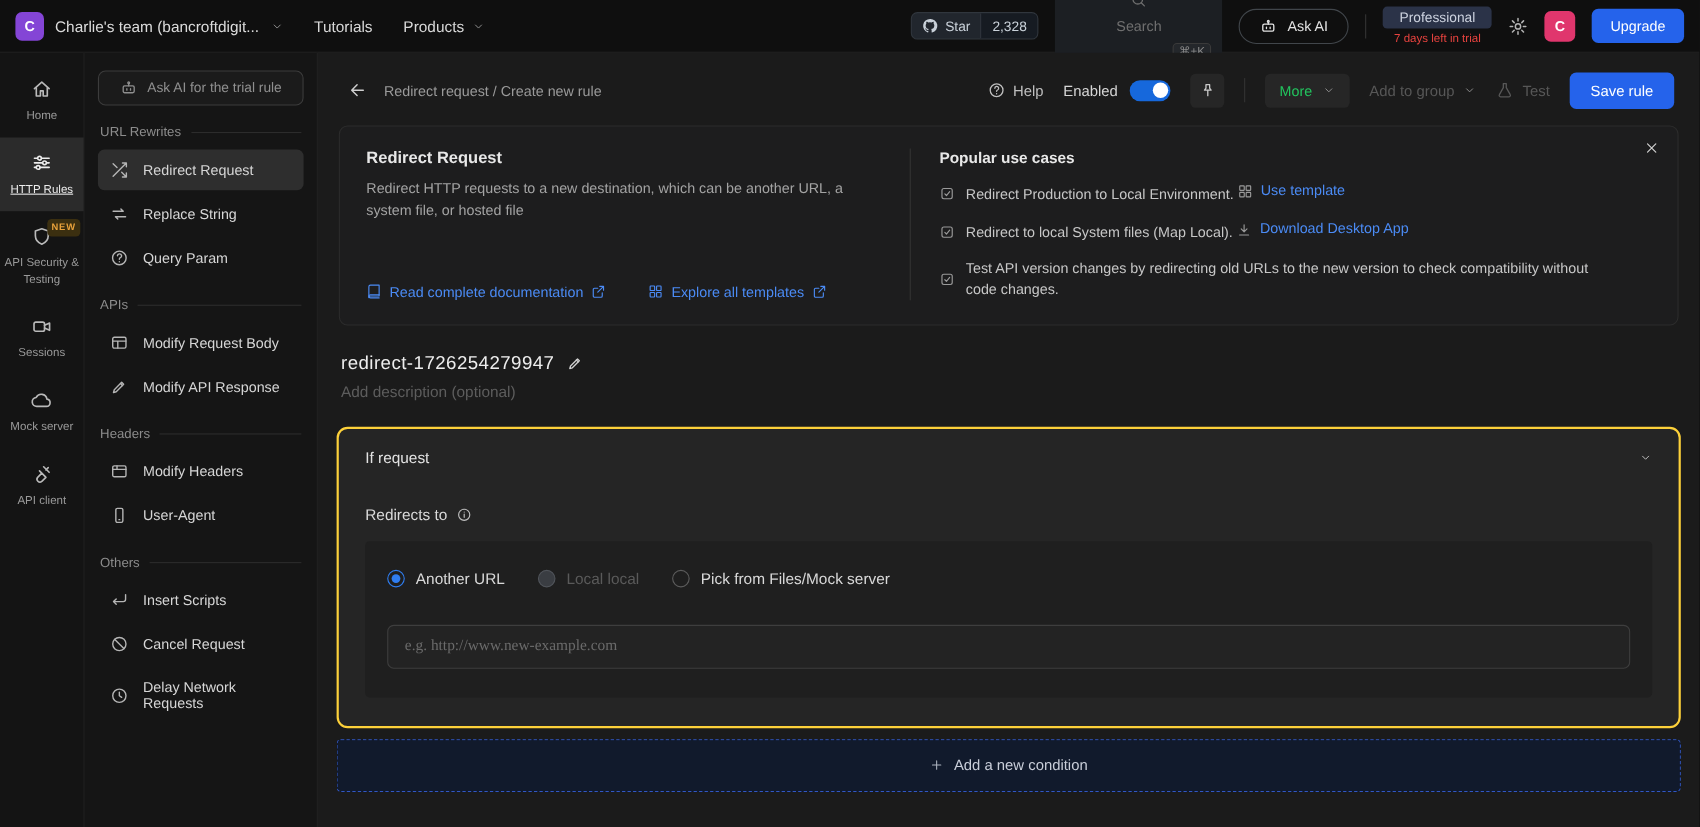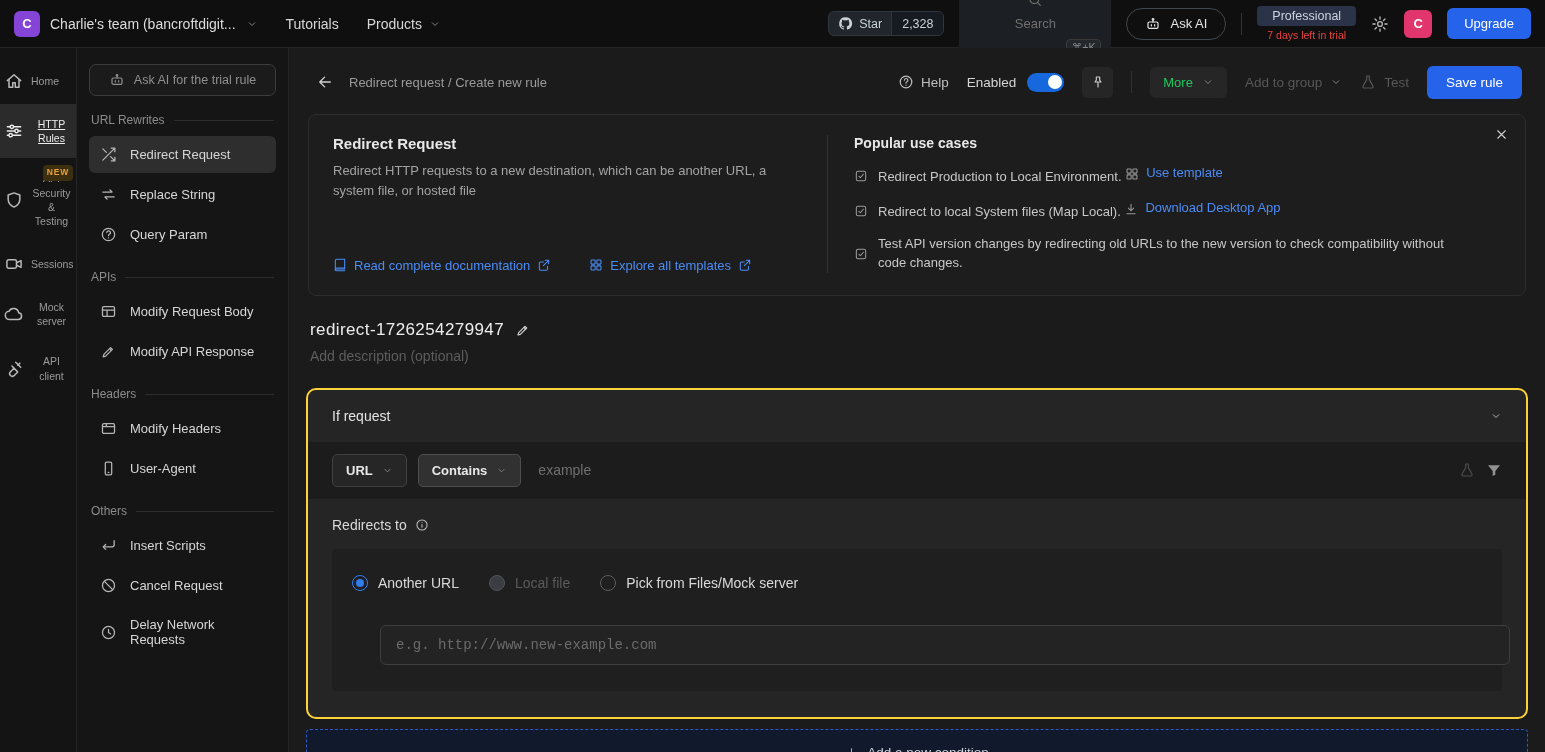--- a/index.html
+++ b/index.html
@@ -38,21 +38,21 @@
   .user-avatar{width:28px;height:28px;border-radius:6px;background:#e0366d;color:#fff;
     font-size:13px;font-weight:700;display:flex;align-items:center;justify-content:center;cursor:pointer;}
   .upgrade{background:#2563eb;color:#fff;font-size:13px;padding:8px 17px;border-radius:6px;border:none;cursor:pointer;}
 
   
   .body{display:flex;height:704px;}
 
   
   .rail{width:77px;background:#141414;border-right:1px solid #242424;padding-top:10px;
     display:flex;flex-direction:column;flex-shrink:0;}
-  .rail-item{display:flex;flex-direction:row;align-items:center;gap:7px;padding:13px 4px;
+  .rail-item{display:flex;flex-direction:column;align-items:center;gap:7px;padding:13px 4px;
     color:#9a9a9a;font-size:10.5px;text-align:center;position:relative;line-height:1.35;cursor:pointer;}
   .rail-item .ic{color:#b9b9b9;}
   .rail-item .ic svg{width:20px;height:20px;}
   .rail-item.active{background:#2b2b2b;color:#ececec;text-decoration:underline;}
   .rail-item.active .ic{color:#ececec;}
   .new-badge{position:absolute;top:7px;right:3px;background:#3b2f10;color:#e9a23b;font-size:8.5px;
     font-weight:700;letter-spacing:.8px;padding:2px 4px;border-radius:4px;}
 
   
   .sidebar{width:212px;background:#151515;border-right:1px solid #242424;padding:16px 12px;flex-shrink:0;overflow:hidden;}
@@ -130,21 +130,21 @@
   .redir-label .ic svg{width:14px;height:14px;}
   .dest-panel{margin:10px 24px 26px;background:#1f1f1f;border-radius:4px;padding:26px 20px 26px;}
   .radio-row{display:flex;align-items:center;gap:30px;}
   .radio{display:flex;align-items:center;gap:10px;font-size:14px;color:#d9d9d9;cursor:pointer;}
   .rdot{width:16px;height:16px;border-radius:50%;border:1.5px solid #5c5c5c;position:relative;flex-shrink:0;}
   .radio.sel .rdot{border-color:#2f7df0;}
   .radio.sel .rdot::after{content:'';position:absolute;inset:3px;border-radius:50%;background:#2f7df0;}
   .radio.dis{color:#5a5a5a;cursor:not-allowed;}
   .radio.dis .rdot{background:#3a3d42;border-color:#50545a;}
   .dest-input{margin-top:34px;width:100%;height:40px;background:#232323;border:1px solid #3e3e3e;
-    border-radius:6px;color:#84cc16;padding:0 15px;font-size:14px;font-family:Liberation Mono, monospace;outline:none;margin-left:28px;}
+    border-radius:6px;color:#84cc16;padding:0 15px;font-size:14px;font-family:Liberation Serif, serif;outline:none;}
   .dest-input::placeholder{color:#6b6b6b;}
 
   
   .add-cond{margin:10px 2px 0;height:48px;border:1px dashed #3157c4;background:#111a2c;border-radius:4px;
     display:flex;align-items:center;justify-content:center;gap:9px;color:#c9ced9;font-size:13.5px;cursor:pointer;}
   .add-cond .ic{color:#aeb4c0;}
   .add-cond .ic svg{width:13px;height:13px;}
 </style>
 </head>
 <body>
@@ -574,67 +574,38 @@
 
       <section class="ifcard">
         <div class="if-head">
           <span class="if-title">If request</span>
           <span class="ic chev">
               <svg viewBox="0 0 24 24" fill="none" stroke="currentColor" stroke-width="1.8" stroke-linecap="round" stroke-linejoin="round">
                 <path d="M6.5 9.5 12 15l5.5-5.5"></path>
               </svg>
             </span>
         </div>
-        <div class="cond-strip">
-          <span class="sel-btn">
-            <span>URL</span>
-            <span class="ic chev">
-                <svg viewBox="0 0 24 24" fill="none" stroke="currentColor" stroke-width="1.8" stroke-linecap="round" stroke-linejoin="round">
-                  <path d="M6.5 9.5 12 15l5.5-5.5"></path>
-                </svg>
-              </span>
-          </span>
-          <span class="sel-btn alt">
-            <span>Contains</span>
-            <span class="ic chev">
-                <svg viewBox="0 0 24 24" fill="none" stroke="currentColor" stroke-width="1.8" stroke-linecap="round" stroke-linejoin="round">
-                  <path d="M6.5 9.5 12 15l5.5-5.5"></path>
-                </svg>
-              </span>
-          </span>
-          <input class="cond-input" type="text" placeholder="example" style="">
-          <span class="ic flask-dim">
-              <svg viewBox="0 0 24 24" fill="none" stroke="currentColor" stroke-width="1.8" stroke-linecap="round" stroke-linejoin="round">
-                <path d="M10 3h4M10 3v5.5L4.8 17.7A2 2 0 0 0 6.6 21h10.8a2 2 0 0 0 1.8-3.3L14 8.5V3"></path>
-              </svg>
-            </span>
-          <span class="ic funnel">
-              <svg viewBox="0 0 24 24" fill="currentColor" style="width:16px;height:16px">
-                <path d="M3 5h18l-7 8.5V19l-4 2v-7.5z"></path>
-              </svg>
-            </span>
-        </div>
         <div class="redir-label">
           <span>Redirects to</span>
           <span class="ic">
               <svg viewBox="0 0 24 24" fill="none" stroke="currentColor" stroke-width="1.8" stroke-linecap="round" stroke-linejoin="round">
                 <circle cx="12" cy="12" r="8.7"></circle>
                 <path d="M12 11v5M12 7.8h.01"></path>
               </svg>
             </span>
         </div>
         <div class="dest-panel">
           <div class="radio-row">
             <span class="radio sel">
               <span class="rdot"></span>
               <span>Another URL</span>
             </span>
             <span class="radio dis">
               <span class="rdot"></span>
-              <span>Local file</span>
+              <span>Local local</span>
             </span>
             <span class="radio">
               <span class="rdot"></span>
               <span>Pick from Files/Mock server</span>
             </span>
           </div>
           <input class="dest-input" type="text" placeholder="e.g. http://www.new-example.com" style="">
         </div>
       </section>
 

